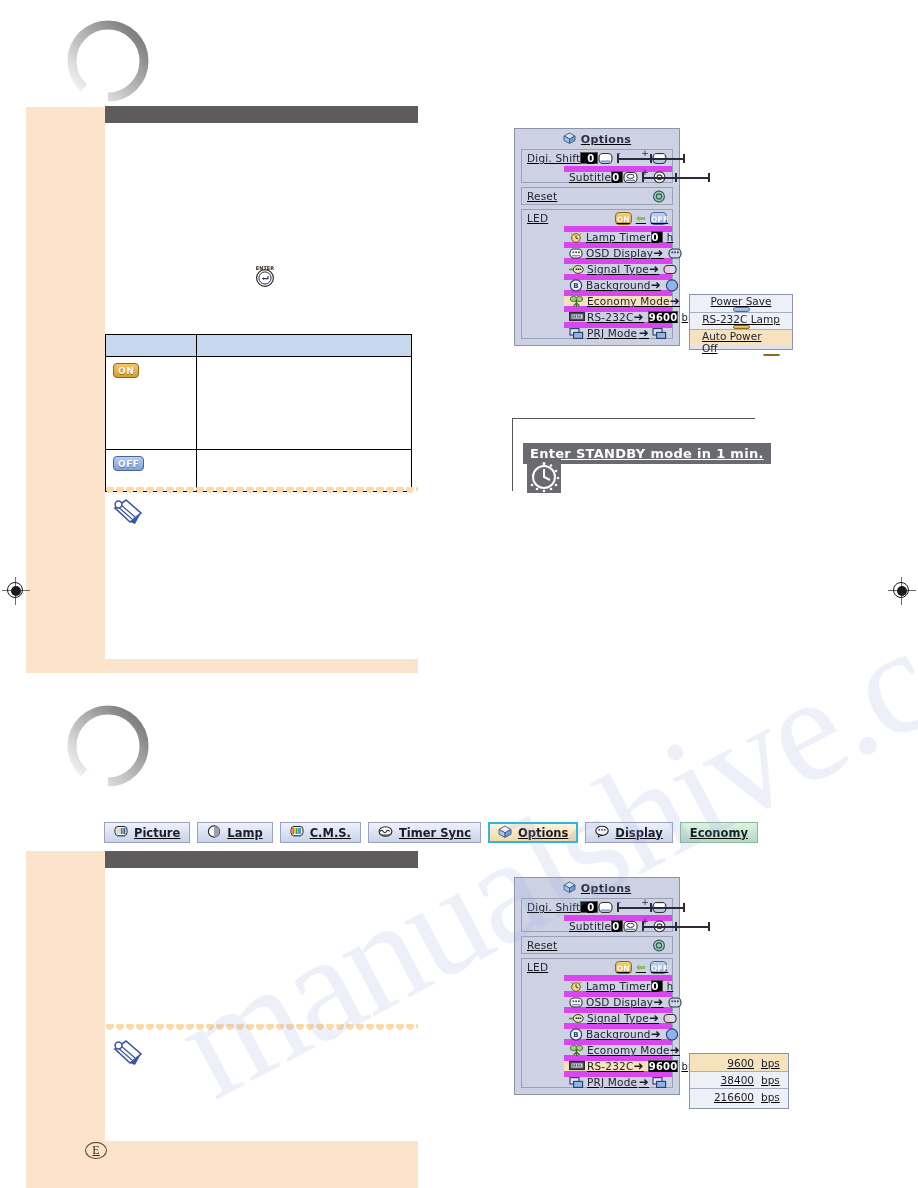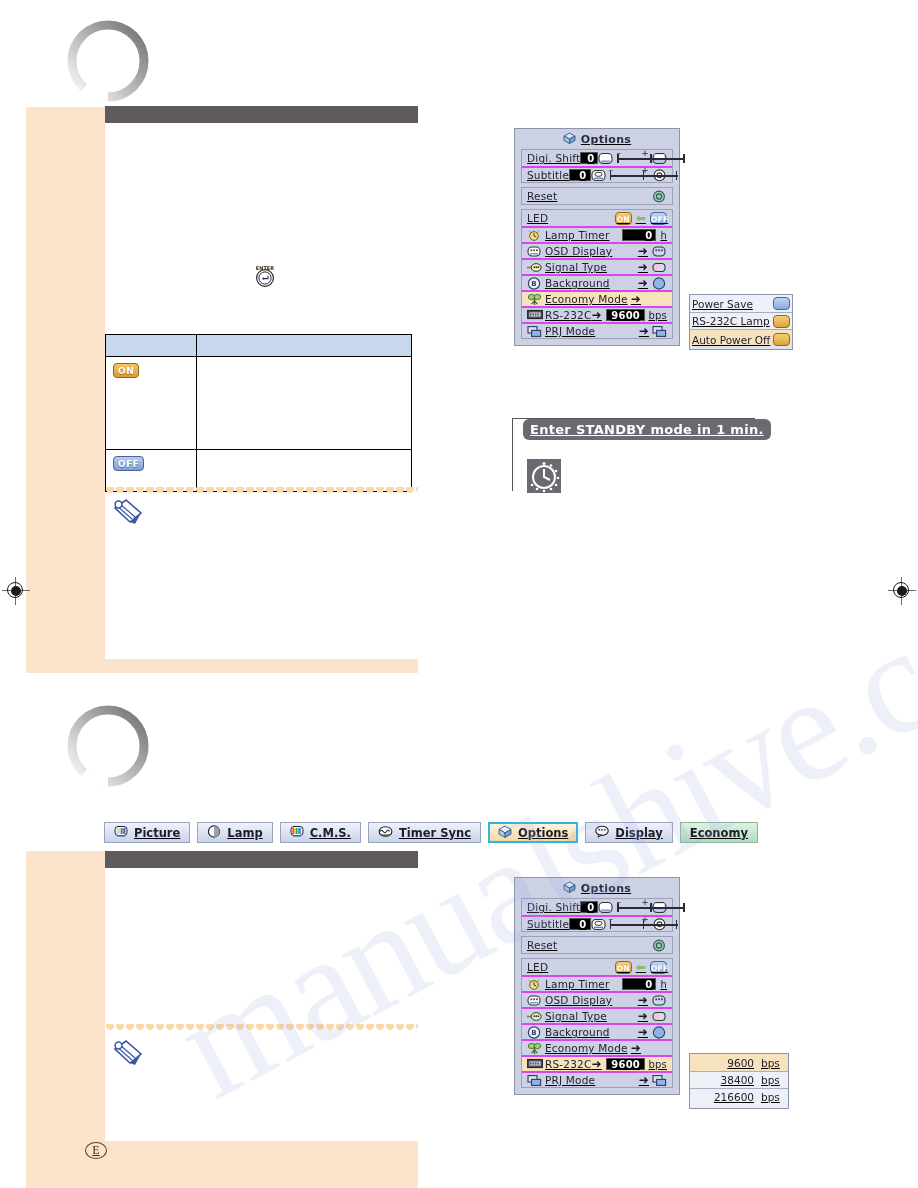--- a/index.html
+++ b/index.html
@@ -51,21 +51,21 @@
      text-shadow:0 1px 0 rgba(0,0,0,.35);}
 
   
   .osd{background:#ccd2e4;border:1.2px solid #8d93aa;box-sizing:border-box;
        font-family:"DejaVu Sans",sans-serif;}
   .osd-title{height:20px;display:flex;align-items:center;justify-content:center;gap:5px;
        font-size:11px;font-weight:bold;color:#2c2c3e;letter-spacing:.3px;}
   .osd-group{background:#ccd2e4;border:1.1px solid #9aa0b6;margin:0 6px 4px 6px;box-sizing:border-box;}
   .osd-row{height:16px;display:flex;align-items:center;padding:0 5px;
        font-size:10.5px;color:#22222f;letter-spacing:.2px;box-sizing:border-box;}
-  .osd-row + .osd-row{border-top:2px solid #d946ef;}
+  .osd-row + .osd-row{border-top:6px solid #d946ef;margin-left:42px;}
   .osd-row .lbl{white-space:nowrap;}
   .osd-row.hl{background:#f6e2bd;}
   .spacer{flex:1;}
 
   .numbox{background:#000;color:#fff;font-size:10px;font-weight:bold;
      width:34px;height:12px;line-height:12px;text-align:right;padding-right:3px;
      box-sizing:border-box;border:1px solid #555;font-family:"DejaVu Sans",sans-serif;}
   .numbox.wide{width:44px;text-align:center;padding:0;color:#ffffff;}
 
   .slider{position:relative;width:68px;height:12px;margin:0 4px;}
@@ -81,22 +81,22 @@
   .pill{display:inline-block;width:17px;height:13px;border-radius:4px;
      font-size:7.5px;font-weight:bold;line-height:13px;text-align:center;color:#fff;
      border:1.1px solid #6d6d6d;box-sizing:border-box;font-family:"DejaVu Sans",sans-serif;}
   .pill.on{background:linear-gradient(#f7cf76,#dba43a);border-color:#8a6a1e;}
   .pill.off{background:linear-gradient(#c0d3f3,#8aaae0);border-color:#4a6699;}
   .greenarrow{color:#8fb86a;font-size:12px;font-weight:bold;margin:0 4px;line-height:1;}
 
   
   .popup{background:#dfe3f0;border:1.2px solid #8d93aa;box-sizing:border-box;
      font-family:"DejaVu Sans",sans-serif;}
-  .popup-row{height:17px;display:flex;align-items:center;padding:0 2px;
-     font-size:10.5px;color:#1d1d2a;box-sizing:border-box;background:#eef0f8;}
+  .popup-row{height:17px;display:flex;align-items:center;padding:0 12px;
+     font-size:10.5px;color:#1d1d2a;box-sizing:border-box;background:#eef0f8;flex-direction:column;}
   .popup-row + .popup-row{border-top:1px solid #a8aec2;}
   .popup-row.hl{background:#f6e2bd;align-items:flex-end;}
 
   .baud{background:#eef0f8;}
   .baud-row{height:17px;display:flex;align-items:center;justify-content:flex-end;gap:7px;
      padding:0 7px;font-size:10.5px;color:#1d1d2a;box-sizing:border-box;}
   .baud-row + .baud-row{border-top:1px solid #a8aec2;}
   .baud-row.hl{background:#f6e2bd;}
   .baud-row .v{min-width:40px;text-align:right;}
   .baud-row .u{width:20px;text-align:left;}
@@ -454,21 +454,21 @@
     <span class="pill on"></span>
   </div>
   <div class="popup-row hl">
     <span>Auto Power Off</span>
     <span class="spacer"></span>
     <span class="pill on"></span>
   </div>
 </div>
 
 <div class="abs standby-wrap" style="left:512px;top:418px;width:242px;height:72px;border-left:1.4px solid #555;border-top:1.4px solid #555;">
-  <div class="abs standby-msg" style="left:10px;top:0;border-radius:6px;">Enter STANDBY mode in 1 min.</div>
+  <div class="abs standby-msg" style="left:10px;top:24px;">Enter STANDBY mode in 1 min.</div>
   <div class="abs" style="left:14px;top:40px;">
     <svg width="34" height="34" viewBox="0 0 34 34">
       <rect x="0" y="0" width="34" height="34" fill="#6a6a72"></rect>
       <circle cx="17" cy="18" r="11" fill="none" stroke="#ffffff" stroke-width="2"></circle>
       <path d="M17 10 L17 18 L23 21" fill="none" stroke="#ffffff" stroke-width="2"></path>
       <g fill="#ffffff">
         <circle cx="17" cy="4.5" r="1.5"></circle>
           <circle cx="24" cy="6.5" r="1.3"></circle>
         <circle cx="29" cy="12" r="1.3"></circle>
           <circle cx="31" cy="19" r="1.3"></circle>

